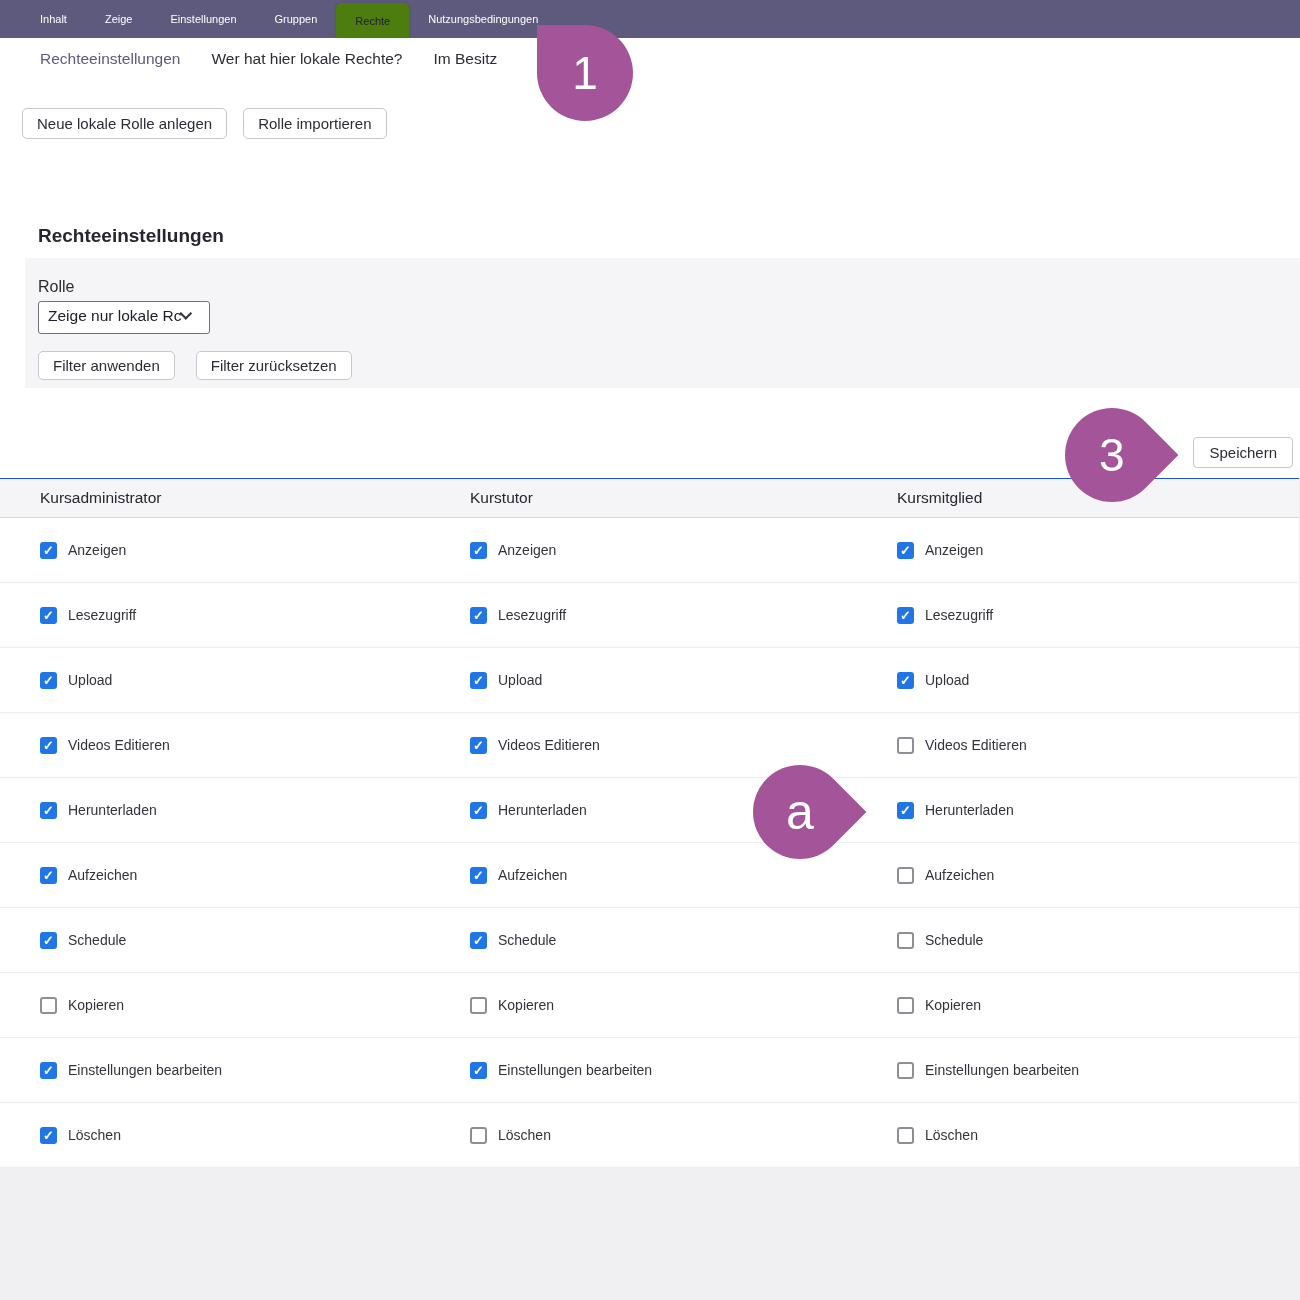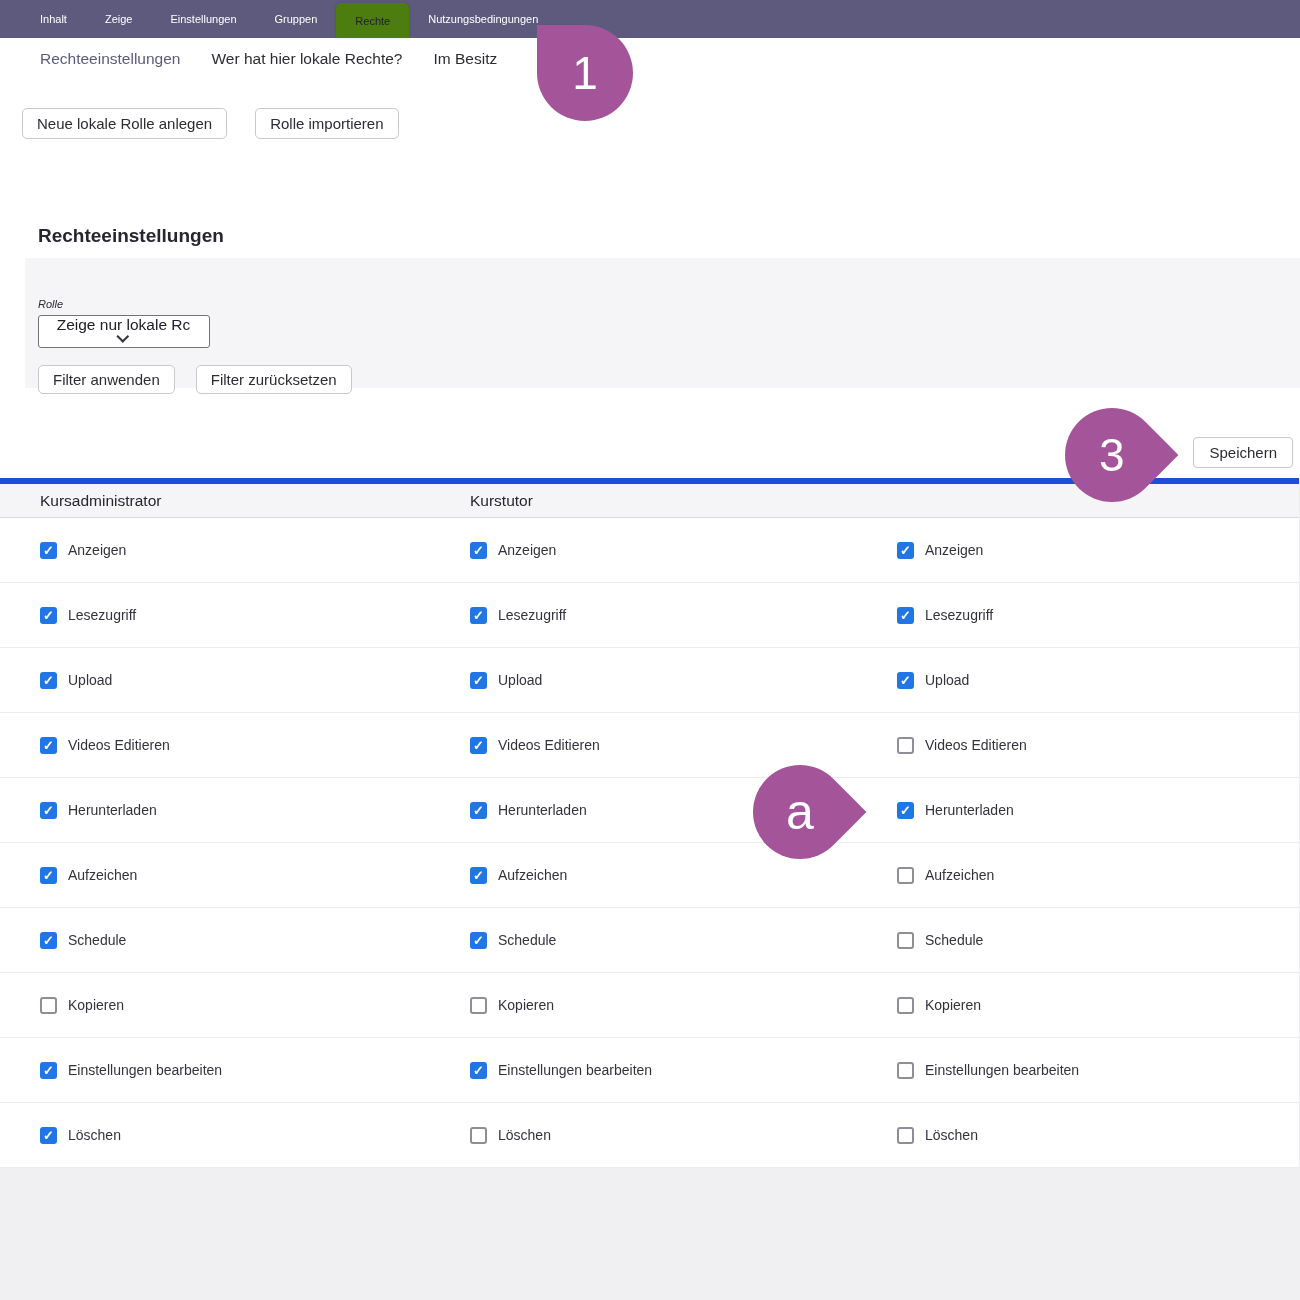--- a/index.html
+++ b/index.html
@@ -13,42 +13,42 @@
 
   
   .subnav { display:flex; align-items:center; height:42px; padding-left:40px; gap:31px; font-size:15.5px; }
   .subnav-item { color:#2c2c34; cursor:pointer; }
   .subnav-item.active { color:#5d5a7e; }
 
   
   .btn { background:#fff; border:1px solid #c8c8cd; border-radius:5px; padding:5px 14px;
          font-size:15px; color:#2c2c34; font-family:"Liberation Sans", sans-serif; cursor:pointer; }
 
-  .actions-row { margin:28px 0 0 22px; display:flex; gap:28px; height:31px; }
+  .actions-row { margin:28px 0 0 22px; display:flex; gap:16px; height:31px; }
 
   .section-title { margin:86px 0 0 38px; font-size:19px; font-weight:bold; color:#26262e; height:24px; }
 
   
   .filter-panel { margin:9px 0 0 25px; width:1275px; height:130px; background:#f5f4f6; padding:20px 0 0 13px; }
-  .role-label { font-size:11px; font-style:italic; color:#2b2b33; margin-bottom:5px;margin-top:20px; }
+  .role-label { font-size:16px; color:#2b2b33; margin-bottom:5px; }
   .select { width:172px; height:33px; background:#fff; border:1px solid #72727a; border-radius:3px;
-            display:flex; align-items:center; justify-content:center; padding:0 10px 4px 9px;
-            font-size:15.5px; color:#20202a; cursor:pointer;flex-direction:column; }
+            display:flex; align-items:center; justify-content:flex-start; padding:0 10px 4px 9px;
+            font-size:15.5px; color:#20202a; cursor:pointer; }
   .chev { width:9px; height:9px; border-left:2px solid #33333b; border-bottom:2px solid #33333b;
           transform:rotate(-45deg) translate(1px,-2px); }
   .filter-buttons { margin-top:17px; display:flex; gap:21px; }
 
   
   .save-row { margin-top:49px; height:33px; text-align:right; padding-right:7px; }
   .save-row .btn { font-size:15px; padding:6px 15px; border-radius:4px; }
 
   
   .perm-table { margin-top:8px; border-right:1px solid #ececef; }
   .perm-header { display:grid; grid-template-columns:430px 427px auto; height:40px; align-items:center;
-                 padding-left:40px; background:#f5f4f6; border-top:6px solid #1d4ed8; border-bottom:1px solid #d8d8dd;
+                 padding-left:40px; background:#f5f4f6; border-top:1px solid #1d4ed8; border-bottom:1px solid #d8d8dd;
                  font-size:15.5px; color:#26262e; }
   .perm-row { display:grid; grid-template-columns:430px 427px auto; height:65px; align-items:center;
               padding-left:40px; border-bottom:1px solid #ececef; }
   .perm-cell { display:flex; align-items:center; gap:11px; }
   .cb { width:17px; height:17px; border-radius:3px; background:#fff; border:2px solid #8e8e96;
         display:flex; align-items:center; justify-content:center; cursor:pointer; flex:0 0 17px; }
   .cb.checked { background:#2176e5; border:none; }
   .cb.checked::after { content:"\2713"; color:#fff; font-size:13px; font-weight:bold; line-height:1; }
   .cb-label { font-size:14px; color:#33333b; }
 
@@ -104,20 +104,21 @@
   </div>
 
   <div class="save-row">
     <button class="btn">Speichern</button>
   </div>
 
   <div class="perm-table">
     <div class="perm-header">
       <div>Kursadministrator</div>
       <div>Kurstutor</div>
+      <div>Kursmitglied</div>
     </div>
     <div id="perm-rows">
         <div class="perm-row">
           <div class="perm-cell">
             <span class="cb checked"></span>
             <span class="cb-label">Anzeigen</span>
           </div>
           <div class="perm-cell">
             <span class="cb checked"></span>
             <span class="cb-label">Anzeigen</span>

